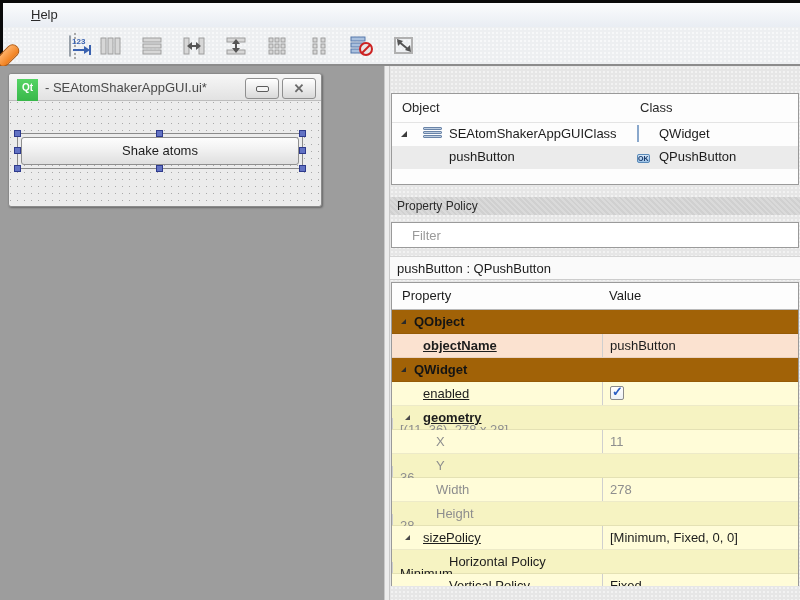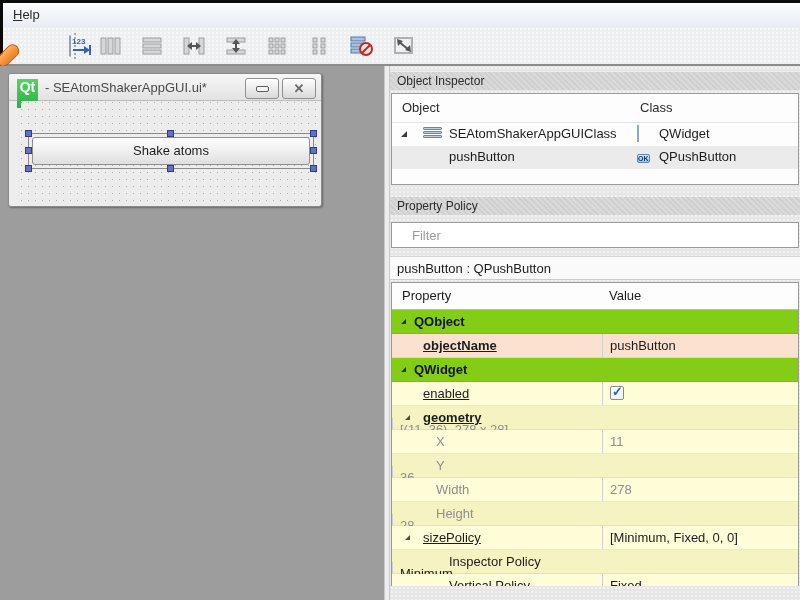--- a/index.html
+++ b/index.html
@@ -4,21 +4,21 @@
 <style>
   * { margin:0; padding:0; box-sizing:border-box; }
   html,body { width:800px; height:600px; overflow:hidden; }
   body { font-family:"Liberation Sans", sans-serif; font-size:13px; color:#1c1c1c; background:#000; }
   .app { position:absolute; left:0; top:0; width:800px; height:600px; background:#9d9d9d; }
 
   
   .top-black { position:absolute; left:0; top:0; width:800px; height:3px; background:#0a0a0a; }
   .menubar { position:absolute; left:0; top:3px; width:800px; height:24px;
              background:linear-gradient(#fbfcfd,#e9edf3); border-left:3px solid #0a0a0a; }
-  .menu-item { display:inline-block; padding:4px 10px; color:#2a2a2a; cursor:default; }
+  .menu-item { display:inline-block; padding:4px 20px; color:#2a2a2a; cursor:default;margin-left:8px; }
   .menu-item::first-letter { text-decoration:underline; }
   .toolbar { position:absolute; left:0; top:27px; width:800px; height:39px;
              background:#edeff1;
              background-image:radial-gradient(circle,#f7f8f9 1px, transparent 1.1px);
              background-size:4px 4px;
              border-left:3px solid #0a0a0a;
              border-bottom:2px solid #8c8c8c;
              display:flex; align-items:center; }
   .tbtn { width:30px; height:28px; display:flex; align-items:center; justify-content:center; flex:0 0 auto; }
   .tbtn.cut { width:22px; margin-left:-4px; overflow:hidden; }
@@ -41,32 +41,32 @@
                 background-image:radial-gradient(circle,#f2f2f2 1px, transparent 1.1px);
                 background-size:4px 4px; }
 
   
   .dwin { position:absolute; left:8px; top:7px; width:314px; height:134px;
           border:1px solid #8a8a8a; border-radius:3px; background:#ededed;
           box-shadow:1px 1px 2px rgba(0,0,0,0.35); }
   .dtitle { position:relative; height:27px; background:linear-gradient(#f7f7f7,#e2e2e2);
             border-bottom:1px solid #bdbdbd; border-radius:3px 3px 0 0; }
   .qtbadge { position:absolute; left:8px; top:5px; width:21px; height:29px; border-radius:0;
-             background:linear-gradient(#55d465,#2fae41); color:#fff; font-weight:bold; font-size:14px;
+             background:linear-gradient(#55d465,#2fae41); color:#fff; font-weight:bold; font-size:10px;
              text-align:center; line-height:17px; }
   .dtitle-text { position:absolute; left:36px; top:6px; color:#4a4a4a; font-size:13px; }
   .winbtn { position:absolute; top:4px; width:34px; height:21px; border:1px solid #8f8f8f; border-radius:3px;
             background:linear-gradient(#ffffff,#d9d9d9); display:flex; align-items:center; justify-content:center; }
   .winbtn.min { right:42px; }
   .winbtn.close { right:5px; }
   .min-glyph { width:13px; height:6px; border:1px solid #5c5c5c; border-radius:2px; background:#f4f4f4; }
   .close-glyph { color:#6a6a6a; font-size:13px; font-weight:bold; line-height:1; }
   .dform { position:absolute; left:1px; top:27px; right:1px; bottom:1px; background:#ececec;
            background-image:radial-gradient(circle,#a9a9a9 0.9px, transparent 1px);
-           background-size:7px 7px; background-position:4px 5px; border-radius:0 0 3px 3px;margin-left:11px; }
+           background-size:7px 7px; background-position:4px 5px; border-radius:0 0 3px 3px; }
   .selrect { position:absolute; left:7px; top:32px; width:286px; height:36px; border:1px solid #8a8a8a; }
   .designed-btn { position:absolute; left:11px; top:36px; width:278px; height:28px;
                   border:1px solid #8f8f8f; border-radius:3px;
                   background:linear-gradient(#fdfdfd,#f1f1f1 45%,#dfdfdf);
                   text-align:center; line-height:26px; color:#1c1c1c; font-size:13px; }
   .handle { position:absolute; width:7px; height:7px; background:#6272c3; border:1px solid #2e3a8c; }
 
   
   .dockhdr { position:absolute; left:0; width:410px; height:18px; line-height:18px; padding-left:7px;
              color:#2a2a2a; font-size:12px;
@@ -113,21 +113,21 @@
   .arrow { position:absolute; left:9px; top:9px; width:0; height:0;
            border-top:5px solid transparent; border-right:5px solid #4a4a4a; visibility:hidden; }
   .has-arrow .arrow { visibility:visible; }
   .prow.ind-1 .plabel { left:31px;text-decoration:underline; }
   .prow.ind-1 .arrow { left:13px; }
   .prow.ind-2 .plabel { left:44px; }
   .prow.ind-3 .plabel { left:57px; }
   .prow.bold .plabel { font-weight:bold; }
   .prow.lmuted .plabel { color:#8e8e8e; }
   .prow.vmuted .pvalue { color:#8e8e8e; }
-  .prow.group { background:#84cc16; }
+  .prow.group { background:#a16207; }
   .prow.group .plabel { font-weight:bold; color:#141414; }
   .prow.group .arrow { border-right-color:#2a2a2a; }
   .prow.group .pvaluecell { border-left:none; }
   .prow.tint-salmon { background:#fbe2d0; }
   .prow.tint-y1 { background:#fffcd8; }
   .prow.tint-y2 { background:#f6f3c2;flex-direction:column; }
   .checkbox { display:none; position:absolute; left:7px; top:4px; width:14px; height:14px;
               border:1px solid #8b8b8b; border-radius:2px; background:linear-gradient(#ffffff,#eef2f5); }
   .check { position:absolute; left:1px; top:-3px; color:#2b5fc4; font-size:13px; font-weight:bold; }
   .has-check .checkbox { display:block; }
@@ -273,21 +273,20 @@
         <div class="handle" style="left:146px;top:64px;"></div>
         <div class="handle" style="left:289px;top:64px;"></div>
       </div>
     </div>
   </div>
 
   <div class="splitter"></div>
 
   <div class="rightpanel">
 
-    <div class="dockhdr oi-hdr">Object Inspector</div>
 
     <div class="oi-box">
       <div class="oi-cols">
         <span class="oi-col-obj">Object</span>
         <span class="oi-col-cls">Class</span>
       </div>
       <div class="oi-row">
         <span class="oi-exp"></span>
         <span class="oi-widget-icon">
             <i></i>
@@ -415,21 +414,21 @@
       <span class="plabel">sizePolicy</span>
     </div>
     <div class="pcell pvaluecell">
       <span class="pvalue">[Minimum, Fixed, 0, 0]</span>
 
     </div>
   </div>
           <div class="prow prop ind-3 tint-y2">
     <div class="pcell plabelcell">
 
-      <span class="plabel">Inspector Policy</span>
+      <span class="plabel">Horizontal Policy</span>
     </div>
     <div class="pcell pvaluecell">
       <span class="pvalue">Minimum</span>
 
     </div>
   </div>
           <div class="prow prop ind-3 tint-y1">
     <div class="pcell plabelcell">
 
       <span class="plabel">Vertical Policy</span>

